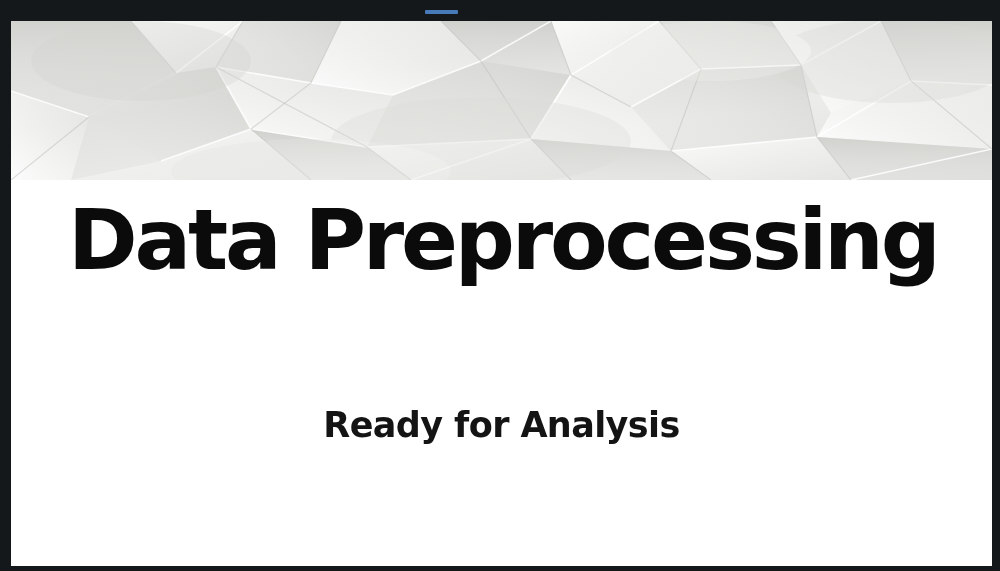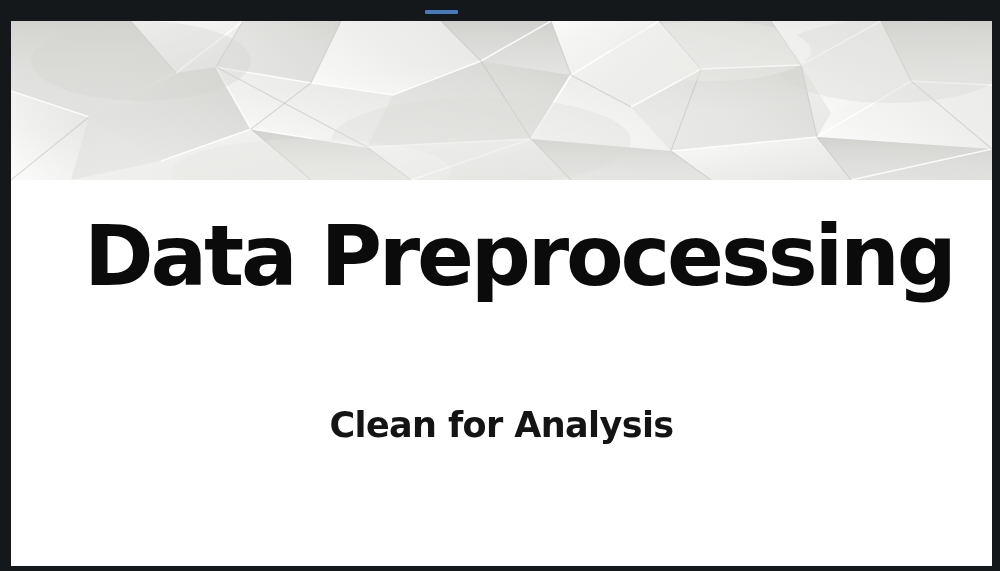--- a/index.html
+++ b/index.html
@@ -65,21 +65,21 @@
   .body-area {
     position: relative;
     height: 386px;
     background: #ffffff;
   }
 
   .title {
     position: absolute;
     left: 57px;
     top: 16px;
-    margin: 16px;
+    margin: 0;
     font-family: "DejaVu Sans", sans-serif;
     font-size: 84px;
     font-weight: 700;
     letter-spacing: -3.2px;
     color: #0b0b0b;
     line-height: 1.05;
     white-space: nowrap;
   }
 
   .subtitle-1 {
@@ -205,18 +205,18 @@
           <ellipse cx="700" cy="30" rx="100" ry="30" fill="#efefec"></ellipse>
         </g>
       </svg>
     </div>
 
     <div class="body-area">
 
       <h1 class="title">Data Preprocessing</h1>
 
 
-      <p class="subtitle-2">Clean for Analysis</p>
+      <p class="subtitle-2">Ready for Analysis</p>
 
     </div>
 
   </div>
 </div>
 
 </body></html>

